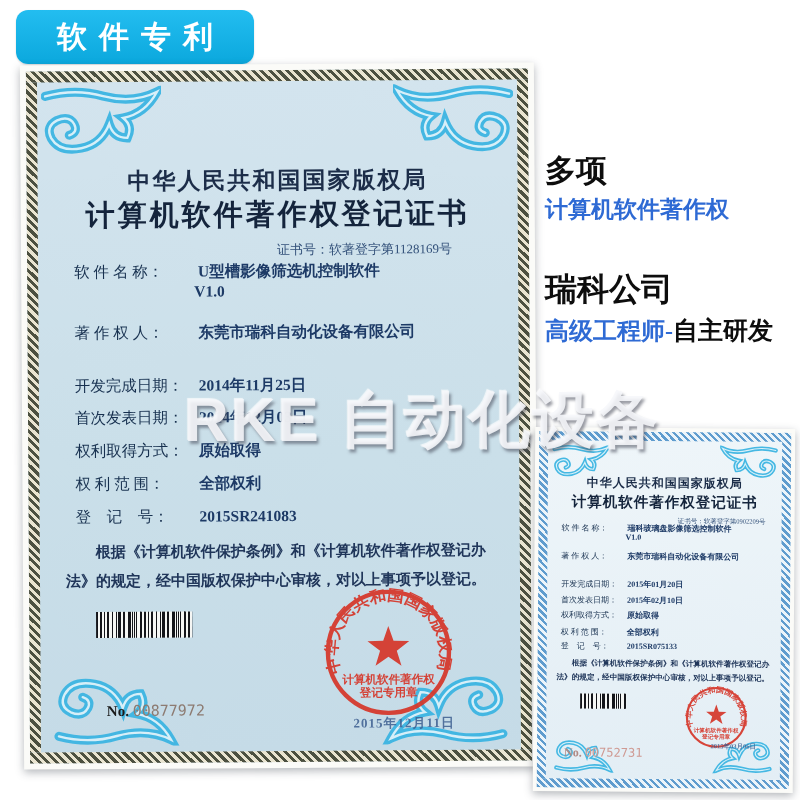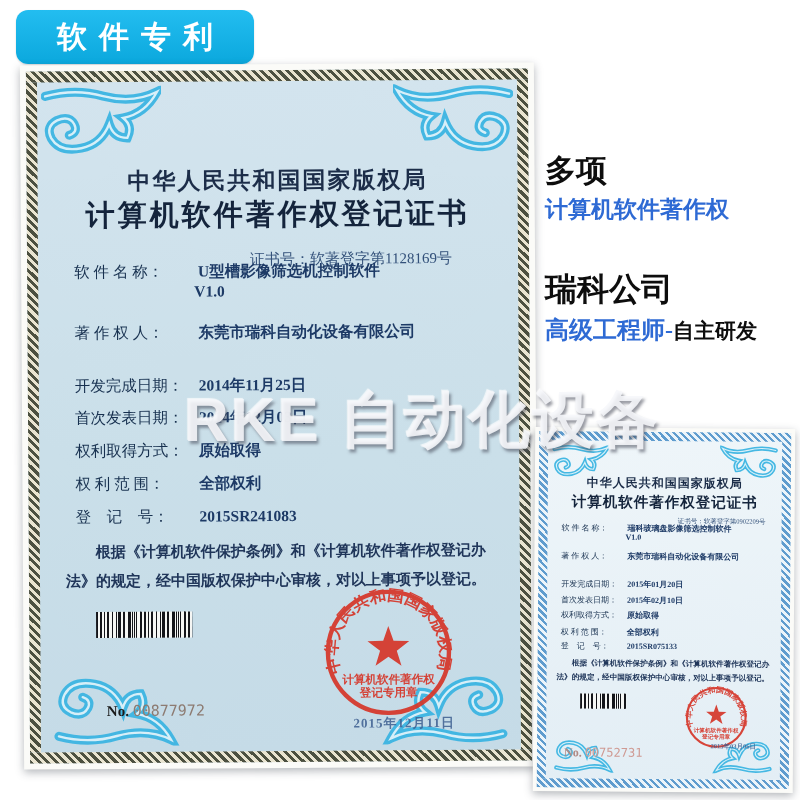--- a/index.html
+++ b/index.html
@@ -44,21 +44,21 @@
       repeating-linear-gradient(90deg,#14151a 0 2px,transparent 2px 5px,#14151a 5px 6px,transparent 6px 11px),
       repeating-linear-gradient(90deg,#14151a 0 1px,#f5f6f4 1px 4px);
   }
   .seal{position:absolute;z-index:3;opacity:.93;}
   .sealdate{position:absolute;z-index:3;text-align:right;color:#3d5f91;opacity:.85;font-weight:bold;}
   .serial{position:absolute;z-index:2;font-weight:bold;color:#1a1a1a;}
   .serial .digits{font-family:"DejaVu Sans Mono", monospace;font-weight:normal;}
   
   .big .authority{top:84px;font-size:23px;letter-spacing:2px;}
   .big .cert-title{top:114px;font-size:29px;letter-spacing:3px;}
-  .big .certno{top:160px;right:66px;font-size:15px;margin-top:9px;}
+  .big .certno{top:160px;right:66px;font-size:13px;}
   .big .frow{left:36px;font-size:15.5px;}
   .big .flabel{width:120px;}
   .big .r0{top:180px;} .big .r0b{top:201px;left:156px;}
   .big .r1{top:241px;} .big .r2{top:294px;} .big .r3{top:326px;}
   .big .r4{top:359px;} .big .r5{top:392px;} .big .r6{top:425px;}
   .big .statement{top:456px;left:26px;right:16px;font-size:15px;line-height:1.95;}
   .big .barcode{left:56px;top:530px;width:96px;height:26px;}
   .big .seal{left:282px;top:506px;width:132px;height:132px;}
   .big .sealdate{left:282px;top:634px;width:132px;font-size:13px;letter-spacing:1px;}
   .big .serial{left:66px;top:620px;font-size:15px;}
@@ -93,21 +93,21 @@
     white-space:nowrap;
   }
   
   .anno{position:absolute;left:545px;white-space:nowrap;z-index:2;}
   .anno-h{font-weight:bold;color:#0d0d0d;}
   .anno-blue{color:#2e6ad4;font-weight:bold;}
   .a1{top:150px;font-size:31px;}
   .a2{top:194px;font-size:23px;}
   .a3{top:268px;font-size:32px;}
   .a4{top:314px;font-size:24px;}
-  .a4 .anno-h{font-size:21px;}
+  .a4 .anno-h{font-size:25px;}
   svg text{font-family:"Liberation Serif", serif;}
 </style>
 </head>
 <body>
 
 <svg width="0" height="0" style="position:absolute">
   <defs>
     <g id="flourish-art">
       <path d="M4 10 Q34 2 62 10 Q92 18 116 6 Q104 28 82 32 Q92 40 86 52 Q72 52 68 38 Q60 58 40 62 Q18 66 10 52 Q4 40 16 34 Q28 29 33 38 Q37 46 28 49" fill="none" stroke="#3db5e2" stroke-width="9" stroke-linecap="round"></path>
       <path d="M4 10 Q34 2 62 10 Q92 18 116 6 Q104 28 82 32 Q92 40 86 52 Q72 52 68 38 Q60 58 40 62 Q18 66 10 52 Q4 40 16 34 Q28 29 33 38 Q37 46 28 49" fill="none" stroke="#e8f6fc" stroke-width="2.4" stroke-linecap="round" opacity=".9"></path>

